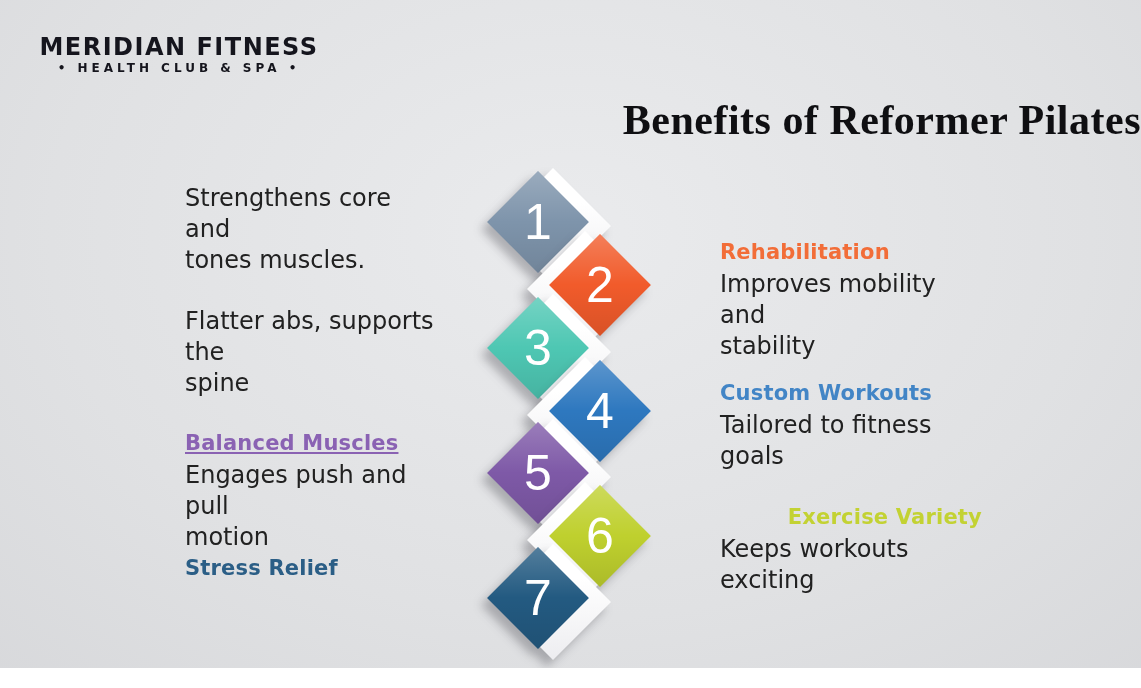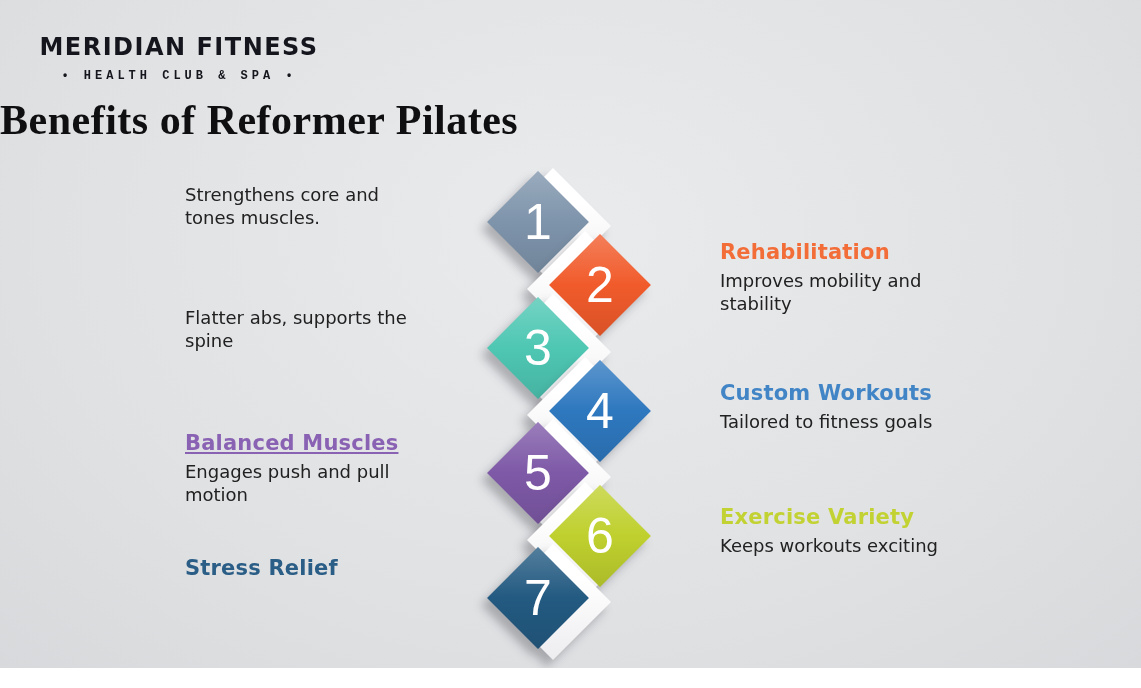--- a/index.html
+++ b/index.html
@@ -7,26 +7,26 @@
     position:relative;
     width:1141px;height:668px;
     overflow:hidden;
     background:radial-gradient(95% 120% at 50% 35%, #eaebed 0%, #e0e1e3 48%, #d1d2d5 100%);
     font-family:"DejaVu Sans",sans-serif;
   }
 
   
   .logo{position:absolute;left:38px;top:33px;width:282px;text-align:center;color:#15151d;}
   .brand-name{font-family:"DejaVu Sans",sans-serif;font-weight:700;font-size:24px;letter-spacing:1.5px;white-space:nowrap;}
-  .brand-tagline{margin-top:8px;font-weight:700;font-size:12px;letter-spacing:4px;white-space:nowrap;font-family:Liberation Mono, monospace;}
+  .brand-tagline{margin-top:0;font-weight:700;font-size:12px;letter-spacing:4px;white-space:nowrap;}
 
   
   .title{
     position:absolute;left:0;top:96px;width:1141px;margin:0;
-    text-align:left;
+    text-align:right;
     font-family:"Liberation Serif",serif;
     font-weight:700;font-size:42px;color:#0f0f12;letter-spacing:.5px;
   }
 
   
   .dg{position:absolute;width:120px;height:120px;
       filter:drop-shadow(-6px 7px 5px rgba(55,55,65,.33));}
   .d1{left:478px;top:162px;z-index:1}
   .d2{left:540px;top:225px;z-index:2}
   .d3{left:478px;top:288px;z-index:3}
@@ -49,21 +49,21 @@
         font-family:"Liberation Sans",sans-serif;font-weight:300;font-size:50px;
         color:#ffffff;line-height:1;}
 
   
   .tb{position:absolute;}
   .lb{left:185px;width:258px;}
   .rb{left:720px;width:262px;}
   .lb1{top:183px}.lb2{top:306px}.lb3{top:431px}.lb4{top:556px}
   .rb1{top:240px}.rb2{top:381px}.rb3{top:505px}
   .tb-title{font-weight:700;font-size:21px;letter-spacing:.2px;margin-bottom:5px;white-space:nowrap;}
-  .tb-desc{font-size:18px;color:#212121;line-height:1.3;white-space:pre-line;}
+  .tb-desc{font-size:24px;color:#212121;line-height:1.3;white-space:pre-line;}
 </style>
 </head>
 <body>
 
 <div class="canvas">
 
   <div class="logo">
     <div class="brand-name">MERIDIAN FITNESS</div>
     <div class="brand-tagline">• HEALTH CLUB &amp; SPA •</div>
   </div>
@@ -133,17 +133,17 @@
   <div class="tb rb rb1">
     <div class="tb-title" style="color: rgb(242, 109, 56);">Rehabilitation</div>
     <div class="tb-desc">Improves mobility and
 stability</div>
   </div>
   <div class="tb rb rb2">
     <div class="tb-title" style="color: rgb(66, 133, 198);">Custom Workouts</div>
     <div class="tb-desc">Tailored to fitness goals</div>
   </div>
   <div class="tb rb rb3">
-    <div class="tb-title" style="color: rgb(195, 210, 51);">Exercise Variety</div>
+    <div class="tb-title" style="color: rgb(195, 210, 51); text-align: right;">Exercise Variety</div>
     <div class="tb-desc">Keeps workouts exciting</div>
   </div>
 
 </div>
 
 </body></html>

